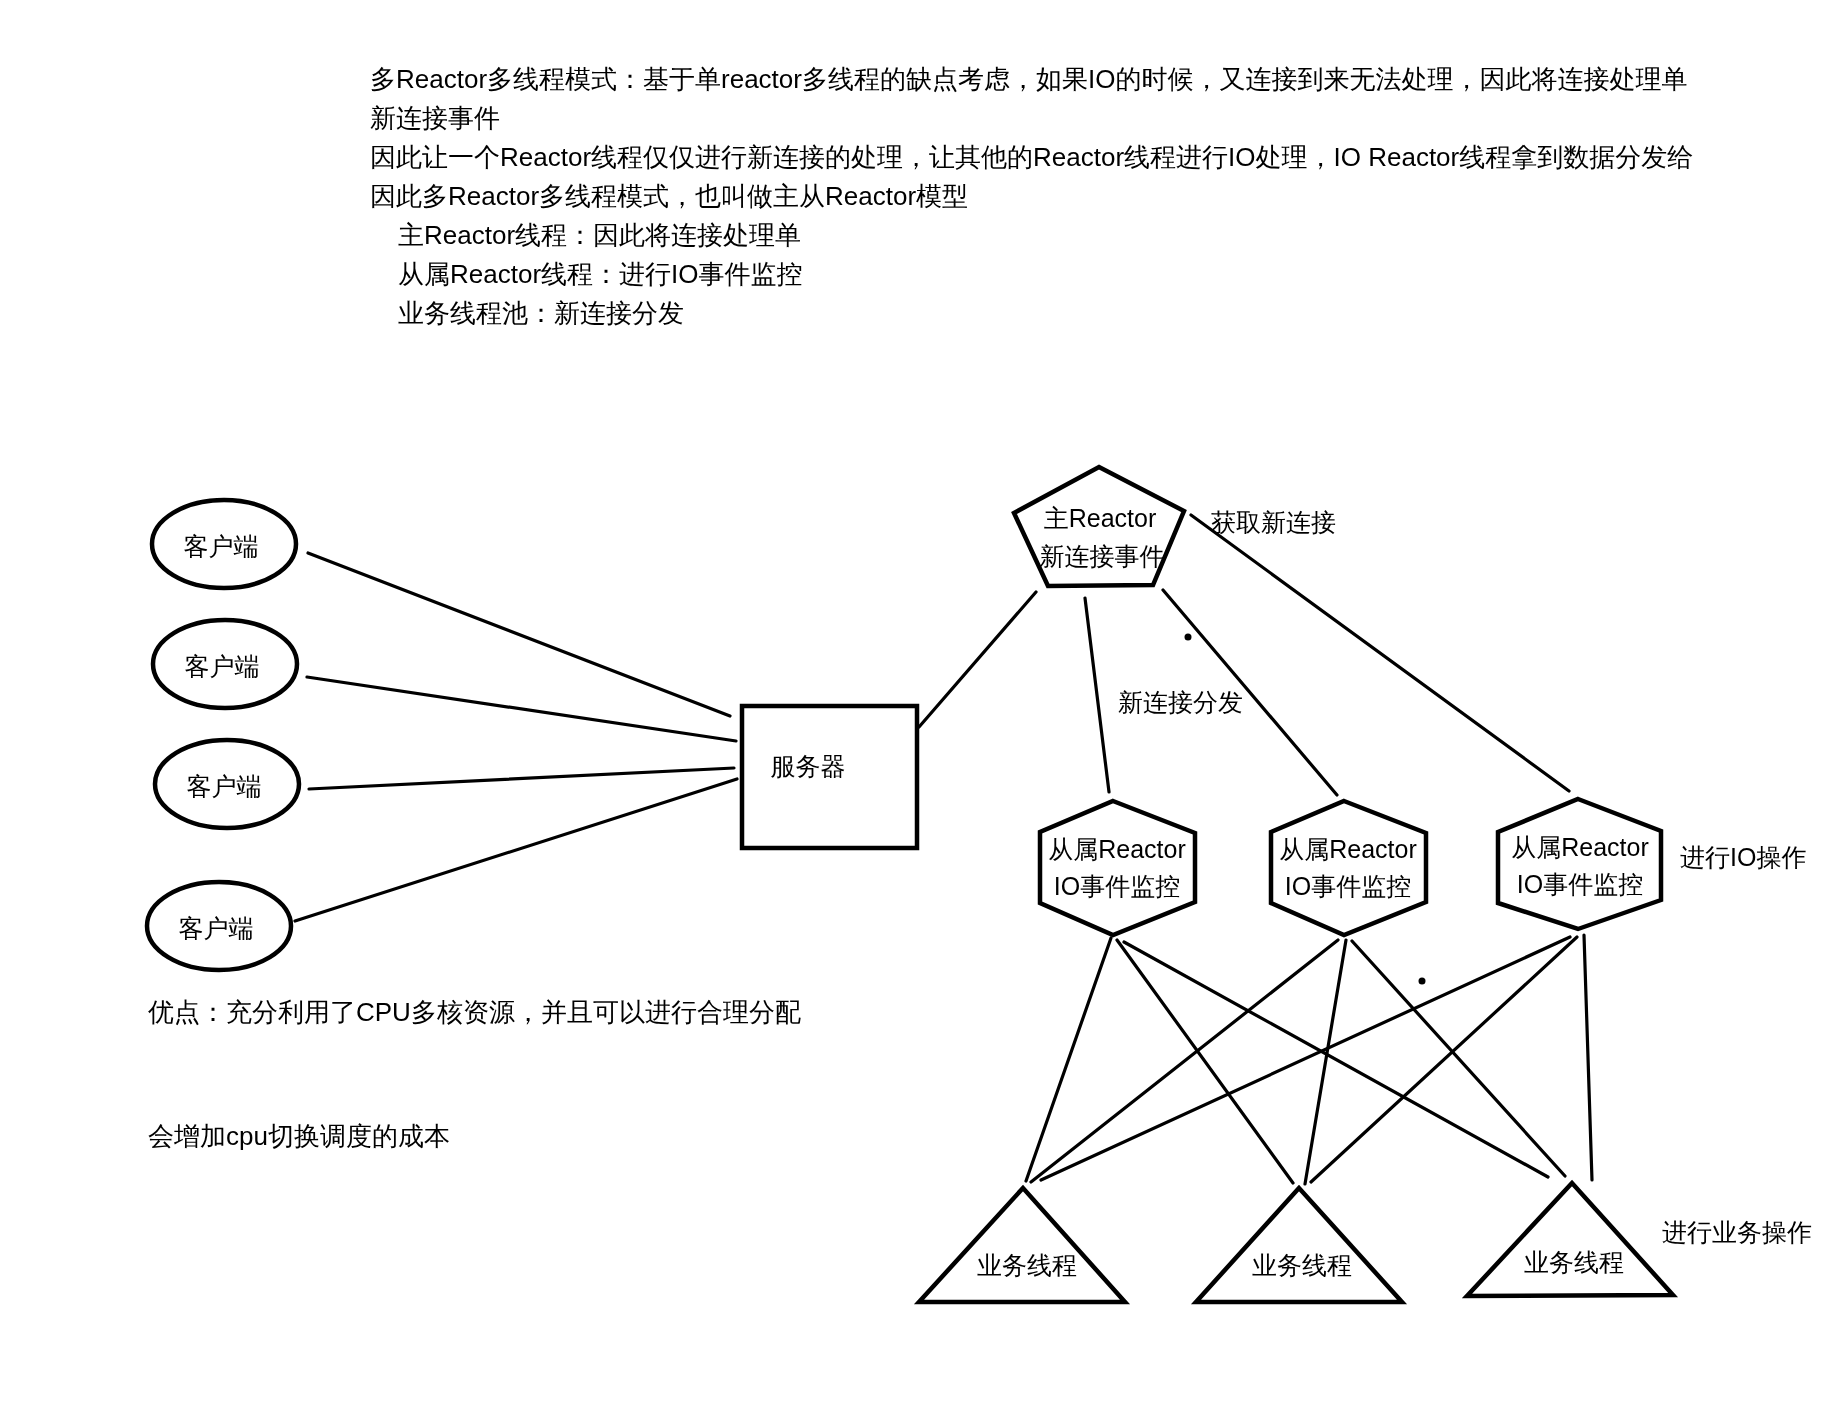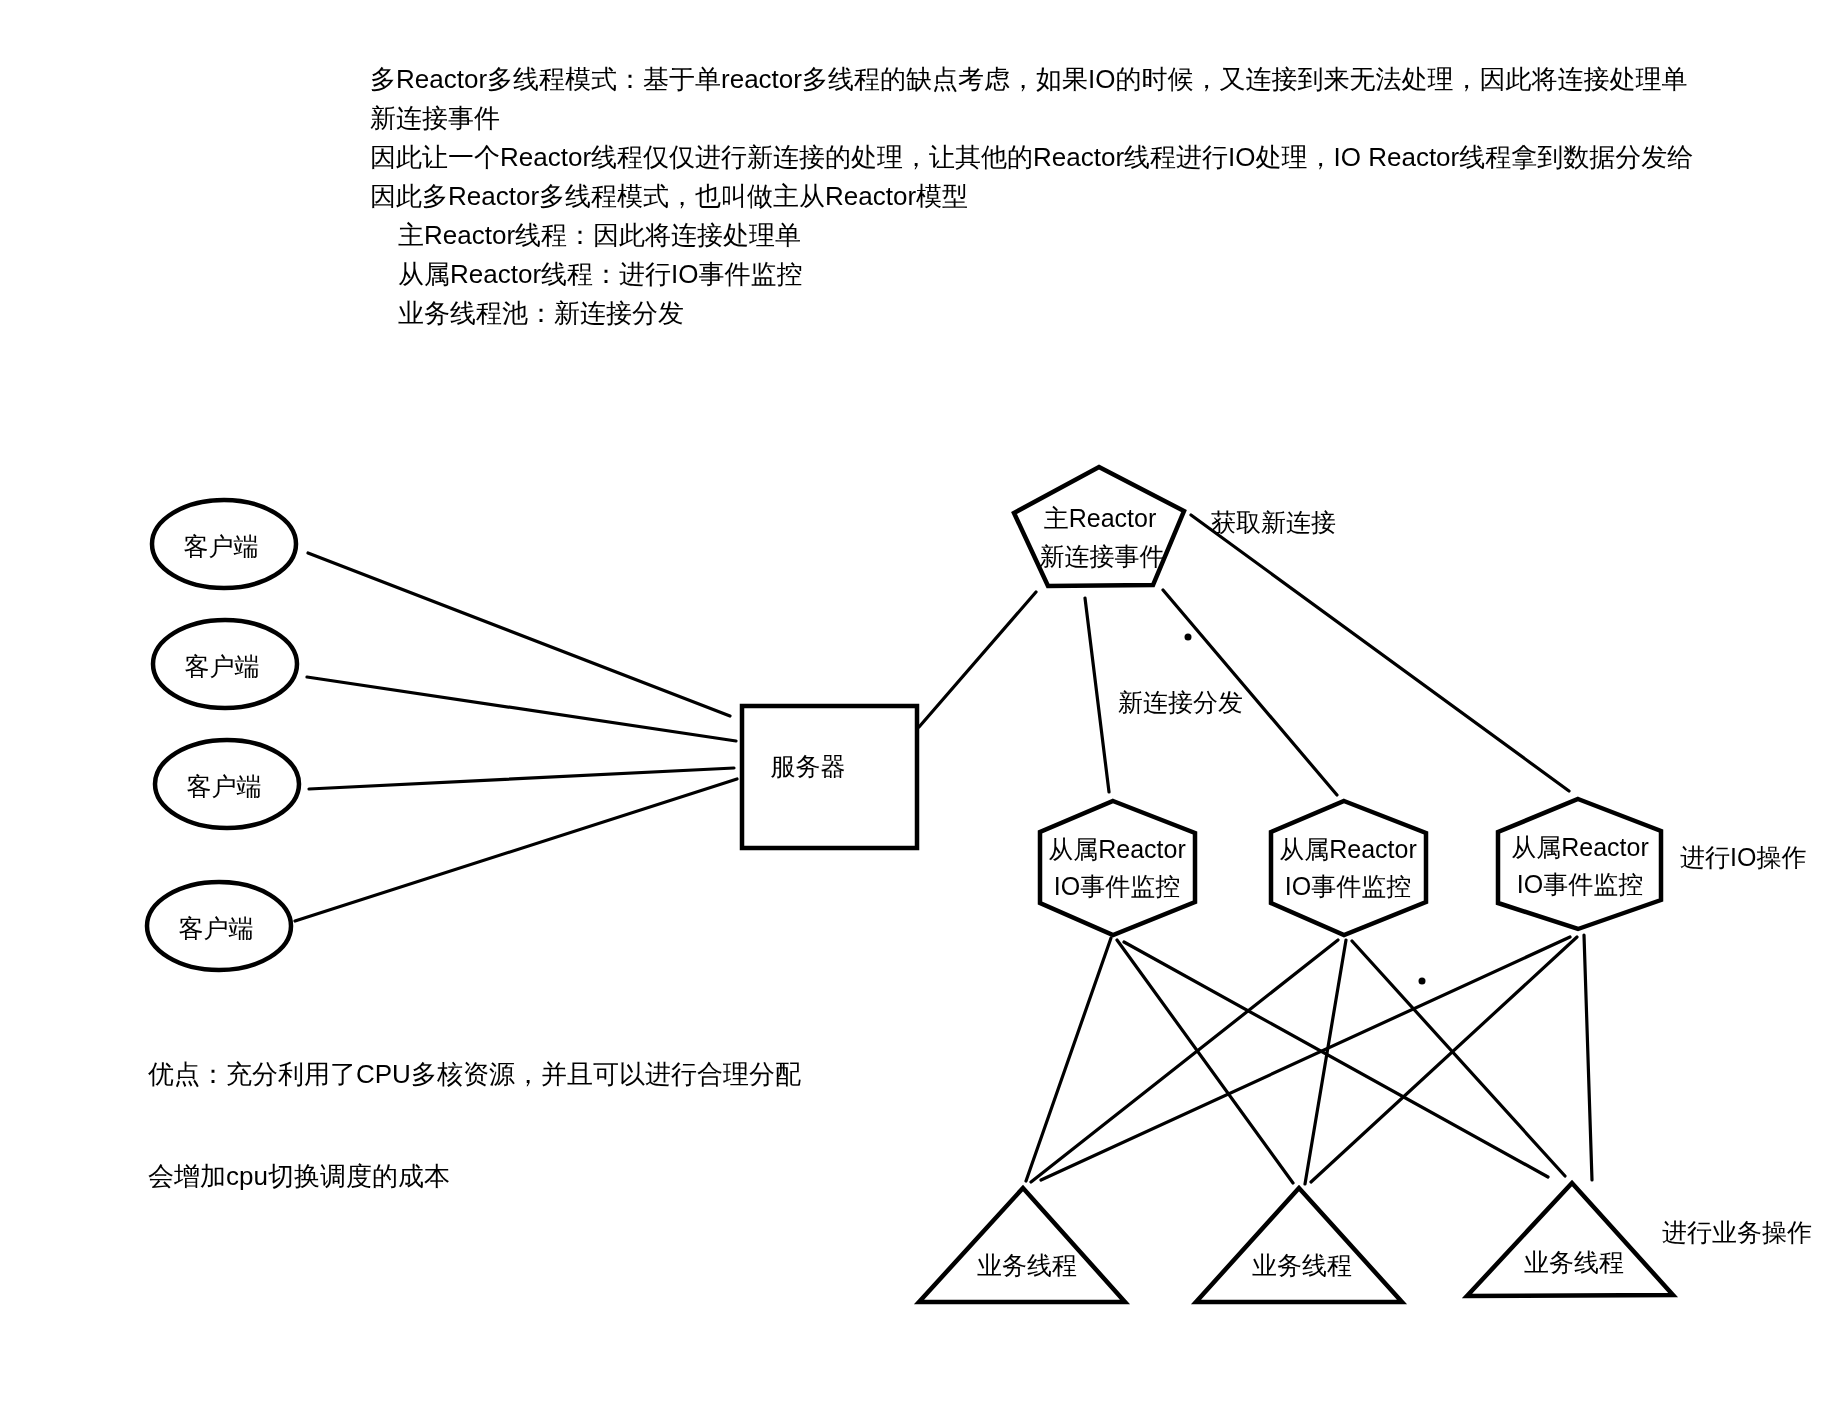--- a/index.html
+++ b/index.html
@@ -29,23 +29,23 @@
   }
   .nline.ind { padding-left: 28px; }
   .bline {
     position: absolute;
     left: 148px;
     font-size: 26px;
     line-height: 40px;
     white-space: nowrap;
     color: #000;
   }
-  #bottom-note-1 { top: 1054px; }
+  #bottom-note-1 { top: 992px; }
   #bottom-note-2 { top: 1094px; }
-  #bottom-note-3 { top: 1156px; text-align: right; }
+  #bottom-note-3 { top: 1116px; text-align: right; }
   svg.diagram {
     position: absolute;
     left: 0;
     top: 0;
     width: 1823px;
     height: 1407px;
   }
   svg .shape {
     fill: none;
     stroke: #000000;

